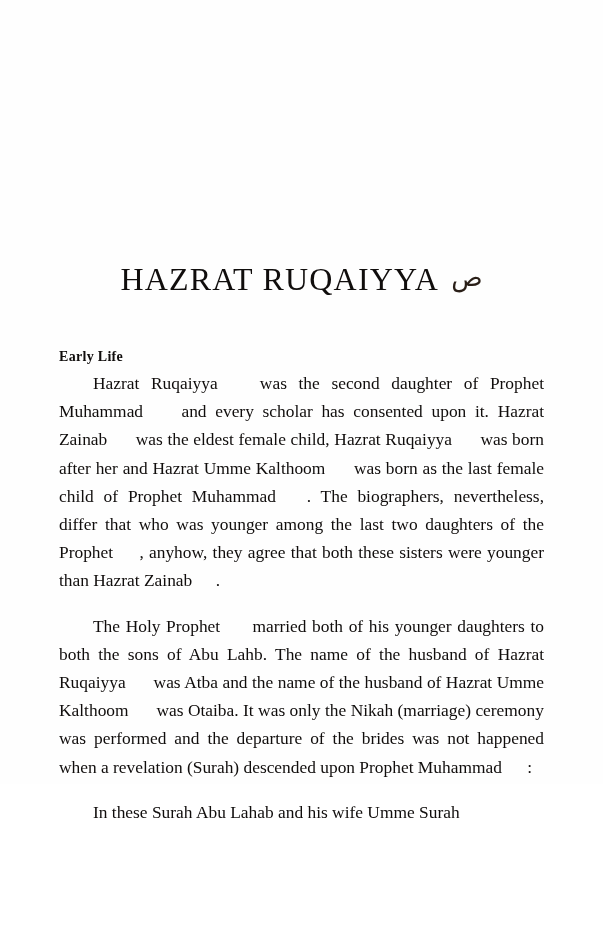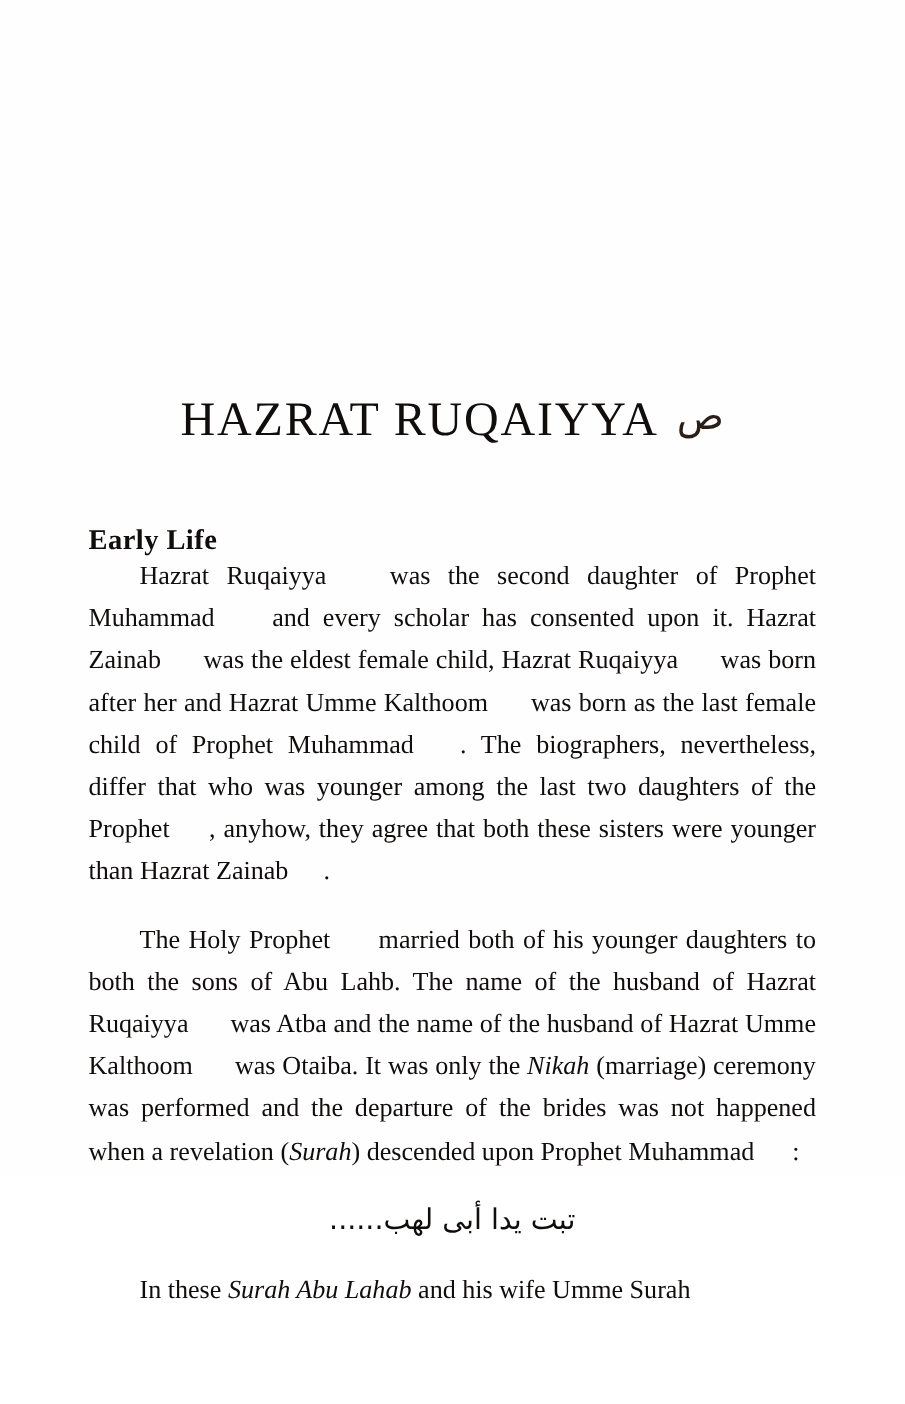--- a/index.html
+++ b/index.html
@@ -49,21 +49,21 @@
     line-height: 1;
     color: #2a1f18;
     font-family: "DejaVu Sans", sans-serif;
   }
 
   
   .section-heading {
     position: absolute;
     left: 59px;
     top: 333px;
-    font-size: 19px;
+    font-size: 14px;
     line-height: 24px;
     letter-spacing: 0.3px;
     color: #100d0c;
     text-align: right;
   }
 
   
   .body-block {
     position: absolute;
     left: 59px;
@@ -78,21 +78,20 @@
     text-align: justify;
     text-justify: inter-word;
     text-indent: 34px;
     color: #100d0c;
     hyphens: none;
   }
   .para + .para {
     margin-top: 17px;
   }
   .para em, .para .ital {
-    font-style: italic;
   }
 
   
   .hon {
     display: inline-block;
     width: 15px;
     height: 14px;
     vertical-align: -2px;
     margin: 0 2px;
     color: #241a14;
@@ -133,18 +132,17 @@
   </h1>
 
   <h2 class="section-heading">Early Life</h2>
 
   <div class="body-block">
 
     <p class="para"><span>Hazrat Ruqaiyya</span> <span class="hon">ص</span> <span>was the second daughter of Prophet Muhammad</span> <span class="hon big">ص</span> <span>and every scholar has consented upon it. Hazrat Zainab</span> <span class="hon">ص</span> <span>was the eldest female child, Hazrat Ruqaiyya</span> <span class="hon">ص</span> <span>was born after her and Hazrat Umme Kalthoom</span> <span class="hon">ص</span> <span>was born as the last female child of Prophet Muhammad</span> <span class="hon big">ص</span><span>. The biographers, nevertheless, differ that who was younger among the last two daughters of the Prophet</span> <span class="hon big">ص</span><span>, anyhow, they agree that both these sisters were younger than Hazrat Zainab</span> <span class="hon">ص</span><span>.</span></p>
 
     <p class="para"><span>The Holy Prophet</span> <span class="hon big">ص</span> <span>married both of his younger daughters to both the sons of Abu Lahb. The name of the husband of Hazrat Ruqaiyya</span> <span class="hon">ص</span> <span>was Atba and the name of the husband of Hazrat Umme Kalthoom</span> <span class="hon">ص</span> <span>was Otaiba. It was only the</span> <span class="ital">Nikah</span> <span>(marriage) ceremony was performed and the departure of the brides was not happened when a revelation (</span><span class="ital">Surah</span><span>) descended upon Prophet Muhammad</span> <span class="hon big">ص</span><span>:</span></p>
 
-    <p class="para arabic-line">تبت يدا أبى لهب......</p>
 
     <p class="para closing-para"><span>In these</span> <span class="ital">Surah Abu Lahab</span> <span>and his wife Umme Surah</span> <span class="hon">ص</span></p>
 
   </div>
 </div>
 
 </body></html>

